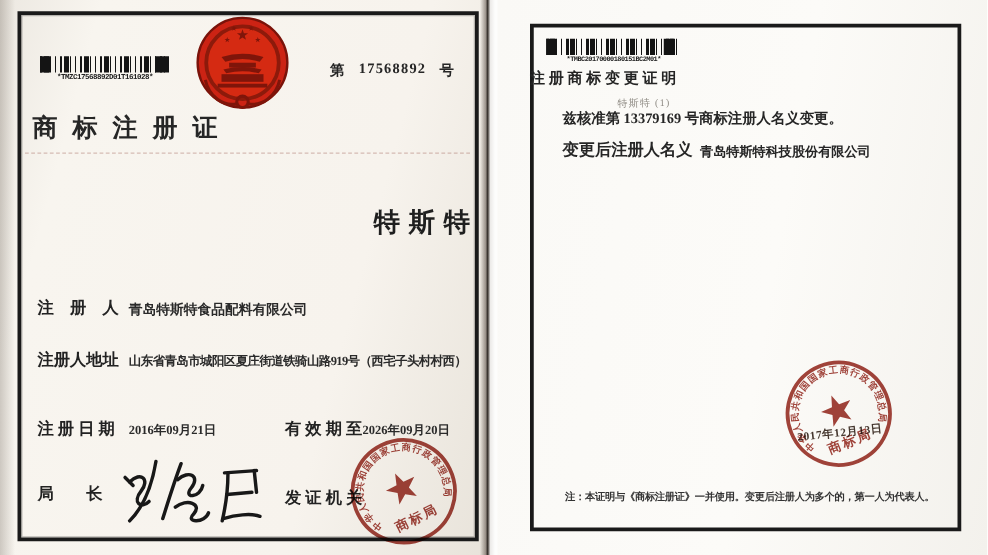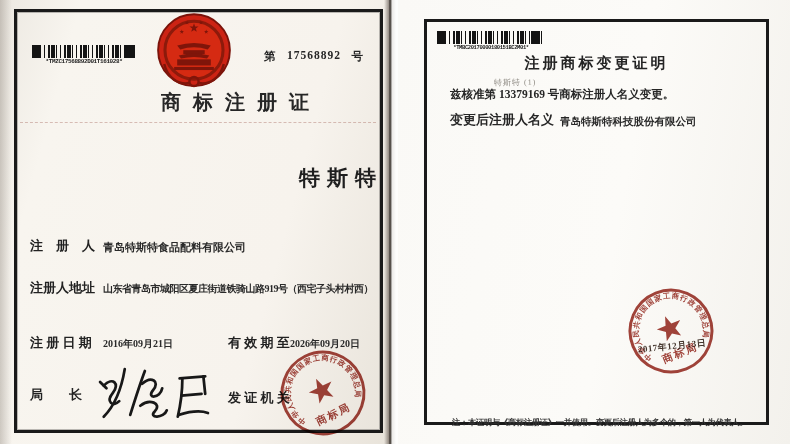--- a/index.html
+++ b/index.html
@@ -51,21 +51,21 @@
     font-size:6px;font-weight:bold;letter-spacing:-0.4px;
     text-align:center;white-space:nowrap;color:#222;
   }
 
   
   .cert-no{
     left:264px;top:49px;width:100px;display:flex;justify-content:space-between;
     font-size:11.5px;font-weight:bold;letter-spacing:1px;
   }
   .cert-title{
-    left:14px;top:89px;width:307px;text-align:right;
+    left:14px;top:89px;width:307px;text-align:left;
     font-size:20px;font-weight:bold;letter-spacing:12px;text-indent:12px;
   }
   .dotted-line{
     left:20px;top:122px;width:356px;height:0;
     border-top:1px dashed rgba(160,95,85,0.38);
   }
   .tm-name{
     left:14px;top:164px;width:369px;text-align:right;
     font-family:"Liberation Sans","DejaVu Sans",sans-serif;
     font-size:21px;font-weight:bold;letter-spacing:7px;text-indent:7px;color:#1f1f1f;
@@ -82,31 +82,31 @@
   .seal{mix-blend-mode:multiply;opacity:0.93;color:#9c352c;}
   .seal svg{display:block;width:100%;height:100%;}
   .seal-date{
     font-size:9px;font-weight:bold;letter-spacing:0.5px;white-space:nowrap;
     color:#463830;text-align:center;transform:rotate(-6deg);
     mix-blend-mode:multiply;
   }
 
   
   .title-r{
-    left:424px;top:54px;width:345px;text-align:center;
-    font-size:15px;font-weight:600;letter-spacing:3px;color:#242424;
+    left:424px;top:54px;width:345px;text-align:left;
+    font-size:12px;font-weight:600;letter-spacing:3px;color:#242424;
   }
   .pencil-note{
     left:494px;top:77px;font-size:8px;color:#8d8982;letter-spacing:1px;
     transform:rotate(-1deg);white-space:nowrap;
   }
   .approval{left:450px;top:87px;font-size:11.5px;font-weight:bold;white-space:nowrap;}
   .new-owner-label{left:450px;top:111px;font-size:13px;font-weight:bold;white-space:nowrap;}
   .new-owner-value{left:560px;top:115px;font-size:10.5px;font-weight:bold;white-space:nowrap;}
-  .footnote{left:452px;top:392px;width:305px;font-size:8.2px;font-weight:bold;letter-spacing:-0.2px;white-space:nowrap;color:#333;margin-top:25px;}
+  .footnote{left:452px;top:392px;width:305px;font-size:8.2px;font-weight:bold;letter-spacing:-0.2px;white-space:nowrap;color:#333;}
 </style>
 </head>
 <body>
 
 <div class="stage">
 
   <div class="abs paper-left">
     <div class="abs scan-edge"></div>
   </div>
   <div class="abs frame frame-left"></div>

